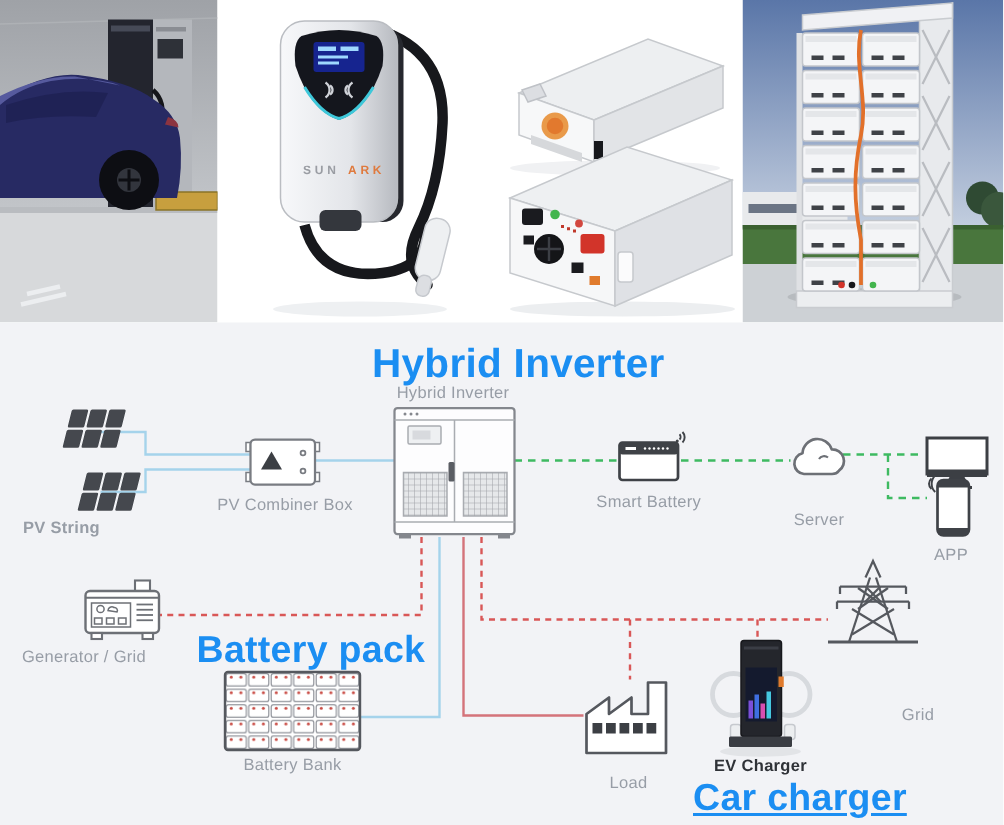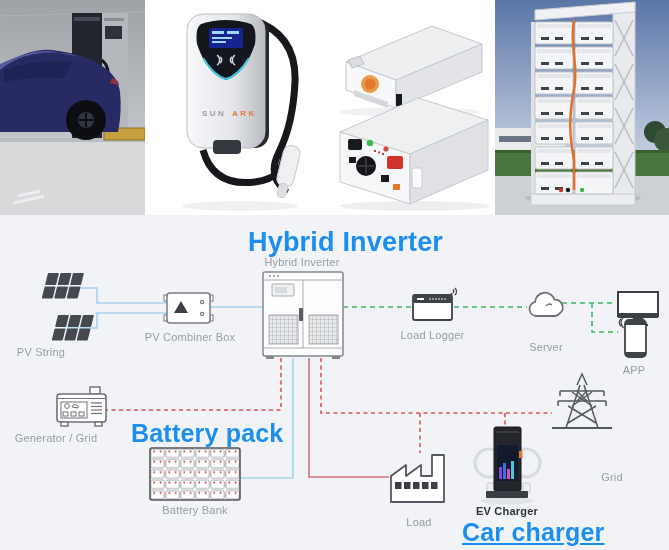--- a/index.html
+++ b/index.html
@@ -442,23 +442,23 @@
         <line x1="577" y1="176" x2="587" y2="186"></line>
           <line x1="587" y1="176" x2="577" y2="186"></line>
       </g>
     </svg>
 
     <div class="big-title" id="t-hybrid">Hybrid Inverter</div>
     <div class="big-title" id="t-batt">Battery pack</div>
     <div class="big-title" id="t-car">Car charger</div>
 
     <div class="lbl" style="left:242px;top:41px;width:120px;">Hybrid Inverter</div>
-    <div class="lbl" style="left:6px;top:131px;width:70px;">PV String</div>
+    <div class="lbl" style="left:6px;top:131px;width:70px;font-weight:bold;">PV String</div>
     <div class="lbl" style="left:136px;top:116px;width:108px;">PV Combiner Box</div>
-    <div class="lbl" style="left:385px;top:114px;width:95px;">Load Logger</div>
+    <div class="lbl" style="left:385px;top:114px;width:95px;">Smart Battery</div>
     <div class="lbl" style="left:510px;top:126px;width:72px;">Server</div>
     <div class="lbl" style="left:606px;top:149px;width:56px;">APP</div>
     <div class="lbl" style="left:6px;top:217px;width:100px;">Generator / Grid</div>
     <div class="lbl" style="left:147px;top:289px;width:96px;">Battery Bank</div>
     <div class="lbl" style="left:391px;top:301px;width:56px;">Load</div>
     <div class="lbl dark" style="left:464px;top:290px;width:86px;">EV Charger</div>
     <div class="lbl" style="left:584px;top:220px;width:56px;margin-top:36px;">Grid</div>
   </div>
 </div>
 

